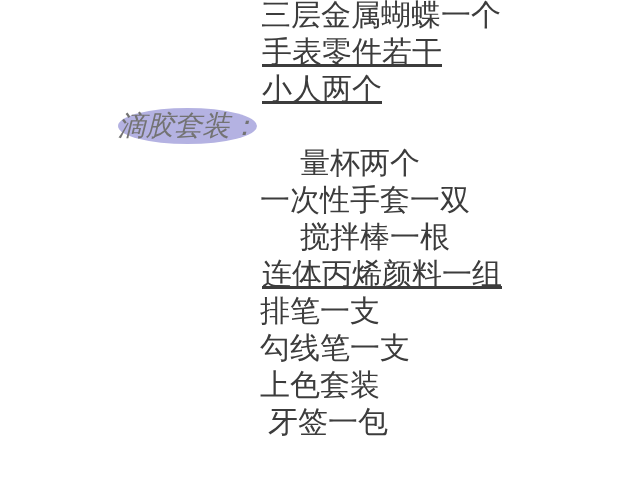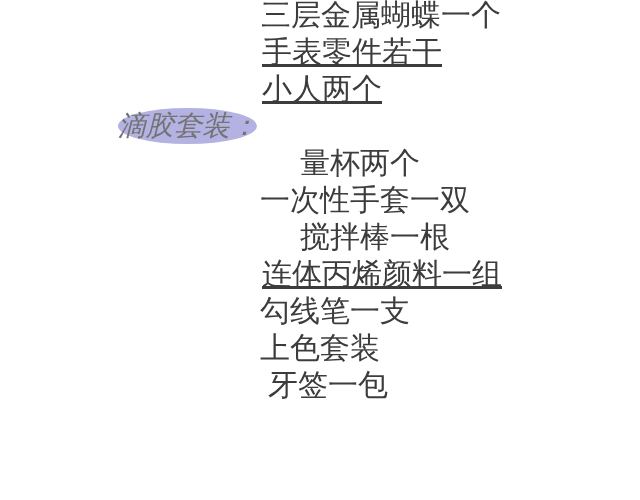--- a/index.html
+++ b/index.html
@@ -123,20 +123,23 @@
     </div>
 
     <div class="line indent-2">
       <span class="item-text">搅拌棒一根</span>
     </div>
 
     <div class="line indent-1">
       <span class="item-text">连体丙烯颜料一组</span>
     </div>
 
+    <div class="line indent-3">
+      <span class="item-text">排笔一支</span>
+    </div>
 
     <div class="line indent-3">
       <span class="item-text">勾线笔一支</span>
     </div>
 
     <div class="line indent-3">
       <span class="item-text">上色套装</span>
     </div>
 
     <div class="line indent-4">

